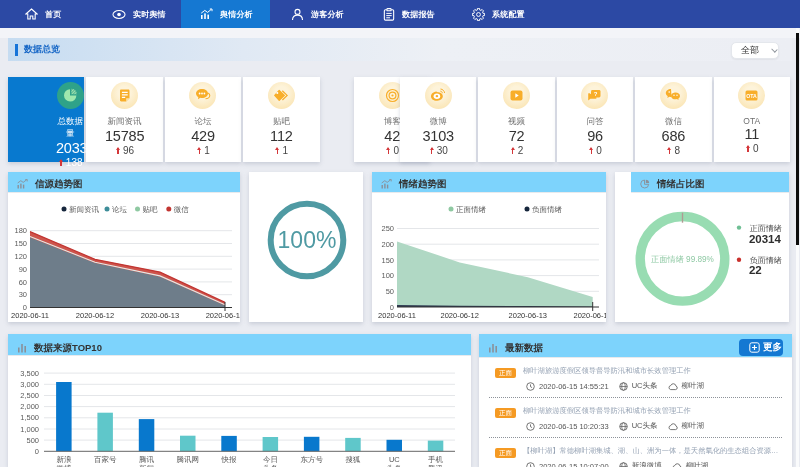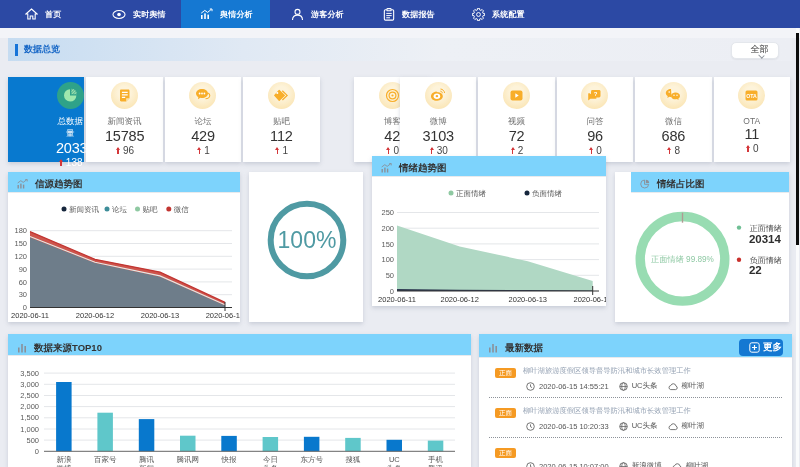--- a/index.html
+++ b/index.html
@@ -7,21 +7,21 @@
 body{font-family:"Liberation Sans",sans-serif;background:#eaecf2;position:relative;}
 
 #nav{position:absolute;left:0;top:0;width:800px;height:28px;background:#2c49a4;}
 .navitem{position:absolute;top:0;height:28px;display:flex;align-items:center;color:#fff;font-size:8px;font-weight:bold;letter-spacing:0.2px;}
 .navitem svg{margin-right:7px;}
 #navactive{position:absolute;left:181px;top:0;width:89px;height:28px;background:#1578d2;}
 
 #secbar{position:absolute;left:8px;top:38px;width:784px;height:23px;background:linear-gradient(90deg,#c6dcf1 0%,#e0e9f4 30%,#edf0f5 55%,#ecEEf4 100%);display:flex;align-items:center;}
 #secbar .accent{width:3px;height:12px;background:#1774d8;margin-left:7px;}
 #secbar .t{font-size:9px;font-weight:bold;color:#1566c6;margin-left:6px;}
-#dropdown{position:absolute;left:731px;top:42px;width:48px;height:17px;background:#fff;border:1px solid #e4e7ec;border-radius:5px;box-shadow:0 1px 2px rgba(0,0,0,.06);font-size:9px;color:#333;display:flex;align-items:center;flex-direction:column;}
+#dropdown{position:absolute;left:731px;top:42px;width:48px;height:17px;background:#fff;border:1px solid #e4e7ec;border-radius:5px;box-shadow:0 1px 2px rgba(0,0,0,.06);font-size:9px;color:#333;display:flex;align-items:center;}
 #dropdown .lbl{margin-left:9px;}
 #dropdown .caret{margin-left:13px;width:5px;height:5px;border-right:1.2px solid #8d939b;border-bottom:1.2px solid #8d939b;transform:rotate(45deg) scale(1,.8);margin-top:-3px;}
 
 .stat{position:absolute;top:77px;width:76.4px;height:85px;background:#fff;text-align:center;box-shadow:0 2px 4px rgba(140,150,170,.35);}
 .stat .circ{width:27px;height:27px;border-radius:50%;margin:4.5px auto 0;background:radial-gradient(circle at 50% 40%,#fdf3da 30%,#f9dfa4 100%);display:flex;align-items:center;justify-content:center;}
 .stat .lbl{font-size:8.5px;color:#6f6f6f;margin-top:7.5px;}
 .stat .num{font-size:14.5px;font-weight:normal;color:#333;margin-top:0px;letter-spacing:-0.2px;}
 .stat .delta{font-size:10px;color:#454545;margin-top:1px;display:flex;align-items:center;justify-content:center;}
 .arrow-up{display:inline-block;width:6px;height:8px;position:relative;margin-right:2px;}
 .arrow-up:before{content:"";position:absolute;left:2.4px;top:1.5px;width:1.3px;height:6.3px;background:#d4373a;}
@@ -289,21 +289,21 @@
         <text x="236" y="124.5" text-anchor="end">2020-06-14</text>
 </g>
 </svg>
 </div>
 <div class="card" style="left:249px;top:172px;width:114px;height:150px;">
 <svg width="114" height="129" viewBox="0 0 114 129" id="c2">
 <circle cx="58" cy="68" r="36.3" fill="none" stroke="#4f9aa3" stroke-width="6"></circle>
 <text x="58" y="76" font-size="23" fill="#4f9aa3" text-anchor="middle">100%</text>
 </svg>
 </div>
-<div class="card" style="left:372px;top:156px;width:234px;height:150px;">
+<div class="card" style="left:372px;top:172px;width:234px;height:150px;">
 <div class="chead"><svg width="11" height="10" viewBox="0 0 11 10">
         <g fill="#8a9099">
           <rect x="0.5" y="6" width="1.4" height="3.5"></rect>
           <rect x="3.2" y="4.6" width="1.4" height="4.9"></rect>
           <rect x="5.9" y="5.6" width="1.4" height="3.9"></rect>
         </g>
         <path d="M0.7 4 L3.8 1.7 L6.2 3.4 L9.6 0.8" fill="none" stroke="#8a9099" stroke-width="0.9"></path>
         <path d="M8.2 0.4 L10.2 0.4 L10.2 2.4" fill="none" stroke="#8a9099" stroke-width="0.9"></path>
       </svg>情绪趋势图</div>
 <svg width="234" height="129" viewBox="0 0 234 129" id="c3">
@@ -476,20 +476,21 @@
           <span class="gap"></span>
 <svg width="10" height="9" viewBox="0 0 10 9">
             <path d="M2.6 7.6 A2.1 2.1 0 0 1 2.8 3.5 A2.7 2.7 0 0 1 8 4.1 A1.8 1.8 0 0 1 7.6 7.6 Z" fill="none" stroke="#666" stroke-width="0.9"></path>
           </svg>
 <span>柳叶湖</span>
 </div>
 <div class="nsep" style="top:39px;"></div>
 </div>
 <div class="nitem" style="top:80px;">
 <span class="ntag">正面</span>
+<span class="ntitle">【柳叶湖】常德柳叶湖集城、湖、山、洲为一体，是天然氧化的生态组合资源…</span>
 <div class="nmeta">
 <svg width="9" height="9" viewBox="0 0 9 9">
             <circle cx="4.5" cy="4.5" r="3.8" fill="none" stroke="#666" stroke-width="0.9"></circle>
             <path d="M4.5 2.4 V4.7 L6.1 5.6" fill="none" stroke="#666" stroke-width="0.9"></path>
           </svg>
 <span>2020-06-15 10:07:00</span>
           <span class="gap"></span>
 <svg width="9" height="9" viewBox="0 0 9 9">
             <circle cx="4.5" cy="4.5" r="3.8" fill="none" stroke="#666" stroke-width="0.9"></circle>
             <ellipse cx="4.5" cy="4.5" rx="1.8" ry="3.8" fill="none" stroke="#666" stroke-width="0.8"></ellipse>

